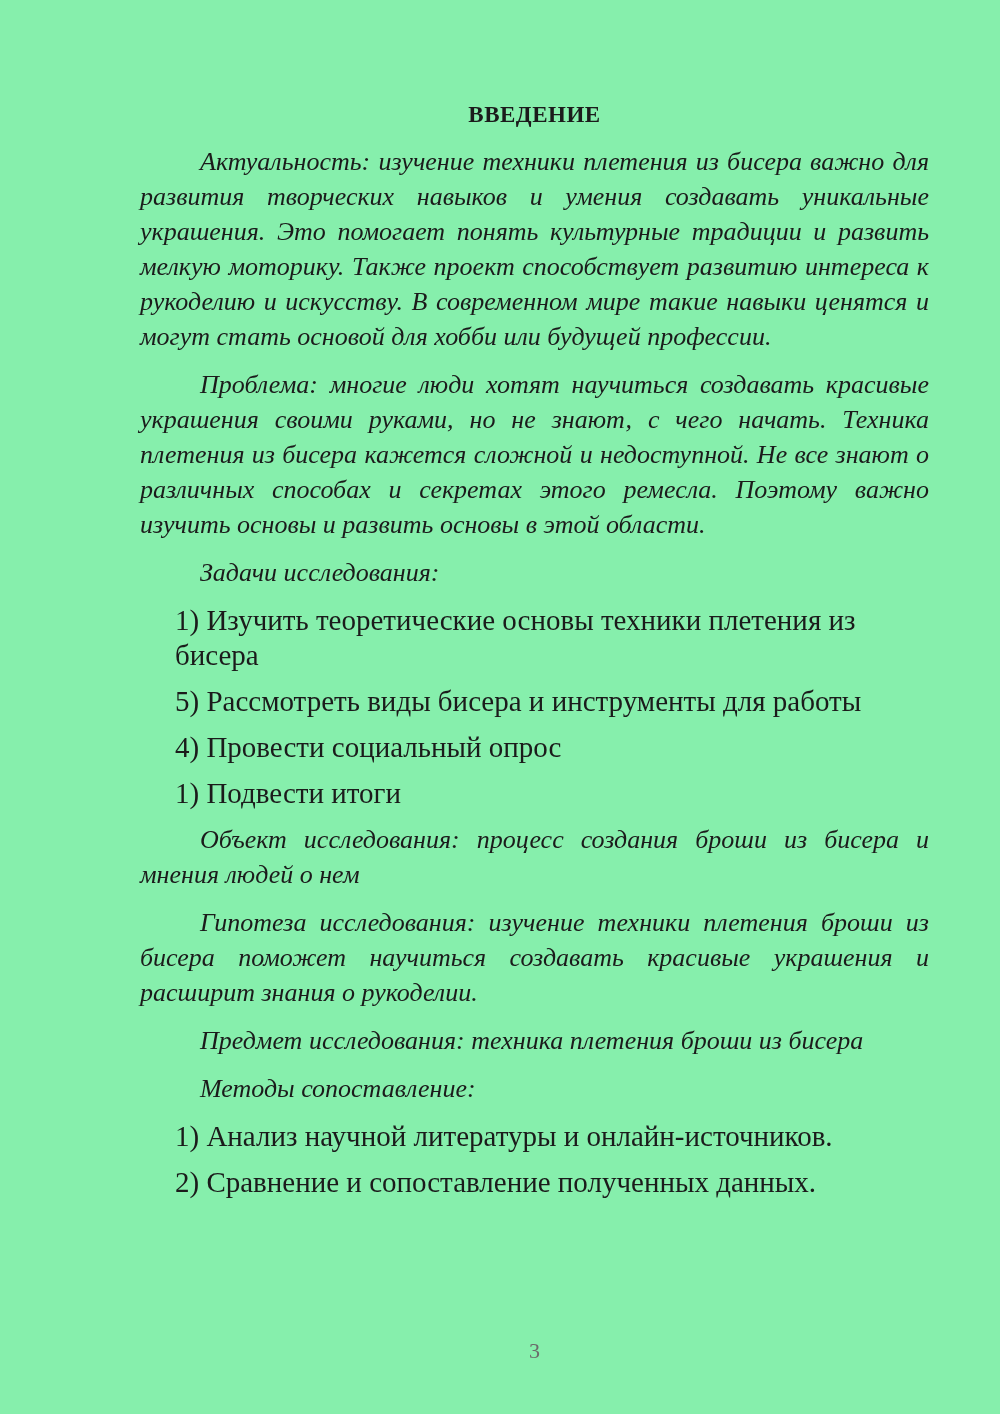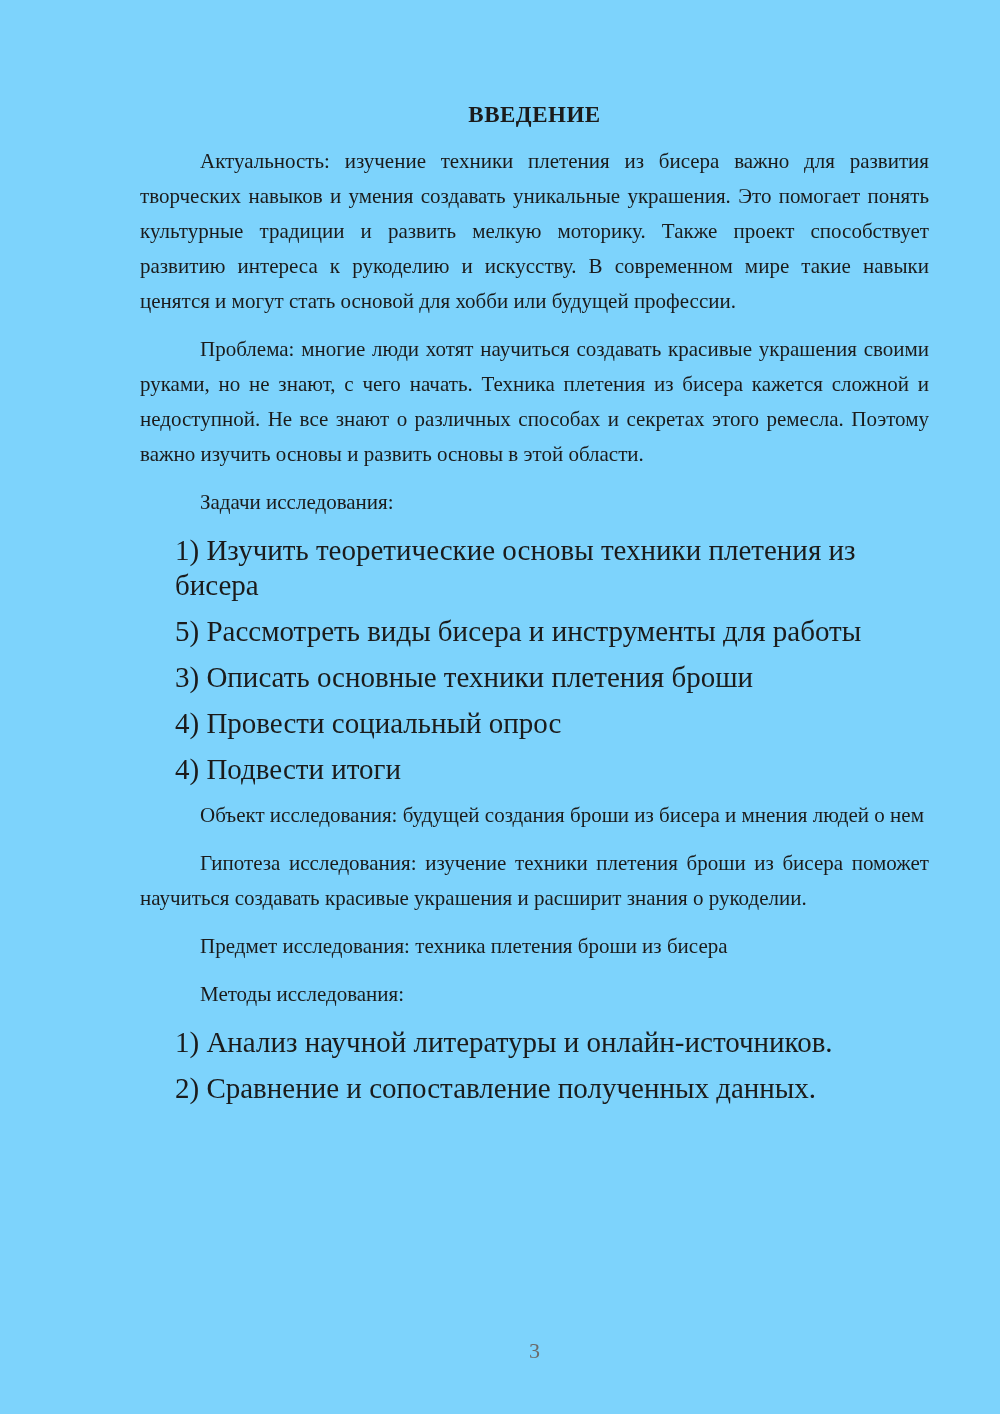--- a/index.html
+++ b/index.html
@@ -4,41 +4,42 @@
 <style>
   html, body {
     margin: 0;
     padding: 0;
     background: #ffffff;
   }
   .page {
     position: relative;
     width: 1000px;
     height: 1414px;
-    background: #7dd3fc;
+    background: #86efac;
     box-sizing: border-box;
     padding: 97px 71px 0 140px;
     font-family: "Liberation Serif", "DejaVu Serif", serif;
     color: #1b1b1b;
     overflow: hidden;
   }
   .doc-title {
     margin: 0 0 12px 0;
     text-align: center;
     font-size: 23px;
     font-weight: bold;
     line-height: 35px;
     letter-spacing: 0.5px;
   }
   .para {
     margin: 0 0 13px 0;
-    font-size: 21px;
+    font-size: 26px;
     line-height: 35px;
     text-align: justify;
     text-indent: 60px;
+    font-style: italic;
   }
   .list-item {
     margin: 0 0 11px 35px;
     font-size: 29px;
     line-height: 35px;
     text-align: left;
   }
   .page-number {
     position: absolute;
     bottom: 46px;
@@ -59,30 +60,29 @@
 
   <p class="para">Актуальность: изучение техники плетения из бисера важно для развития творческих навыков и умения создавать уникальные украшения. Это помогает понять культурные традиции и развить мелкую моторику. Также проект способствует развитию интереса к рукоделию и искусству. В современном мире такие навыки ценятся и могут стать основой для хобби или будущей профессии.</p>
 
   <p class="para">Проблема: многие люди хотят научиться создавать красивые украшения своими руками, но не знают, с чего начать. Техника плетения из бисера кажется сложной и недоступной. Не все знают о различных способах и секретах этого ремесла. Поэтому важно изучить основы и развить основы в этой области.</p>
 
 
   <p class="para">Задачи исследования:</p>
 
   <p class="list-item">1) Изучить теоретические основы техники плетения из бисера</p>
   <p class="list-item">5) Рассмотреть виды бисера и инструменты для работы</p>
-  <p class="list-item">3) Описать основные техники плетения броши</p>
   <p class="list-item">4) Провести социальный опрос</p>
-  <p class="list-item">4) Подвести итоги</p>
+  <p class="list-item">1) Подвести итоги</p>
 
-  <p class="para">Объект исследования: будущей создания броши из бисера и мнения людей о нем</p>
+  <p class="para">Объект исследования: процесс создания броши из бисера и мнения людей о нем</p>
 
   <p class="para">Гипотеза исследования: изучение техники плетения броши из бисера поможет научиться создавать красивые украшения и расширит знания о рукоделии.</p>
 
   <p class="para">Предмет исследования: техника плетения броши из бисера</p>
 
-  <p class="para">Методы исследования:</p>
+  <p class="para">Методы сопоставление:</p>
 
   <p class="list-item">1) Анализ научной литературы и онлайн-источников.</p>
   <p class="list-item">2) Сравнение и сопоставление полученных данных.</p>
 
   <div class="page-number">3</div>
 
 </div>
 
 </body></html>

